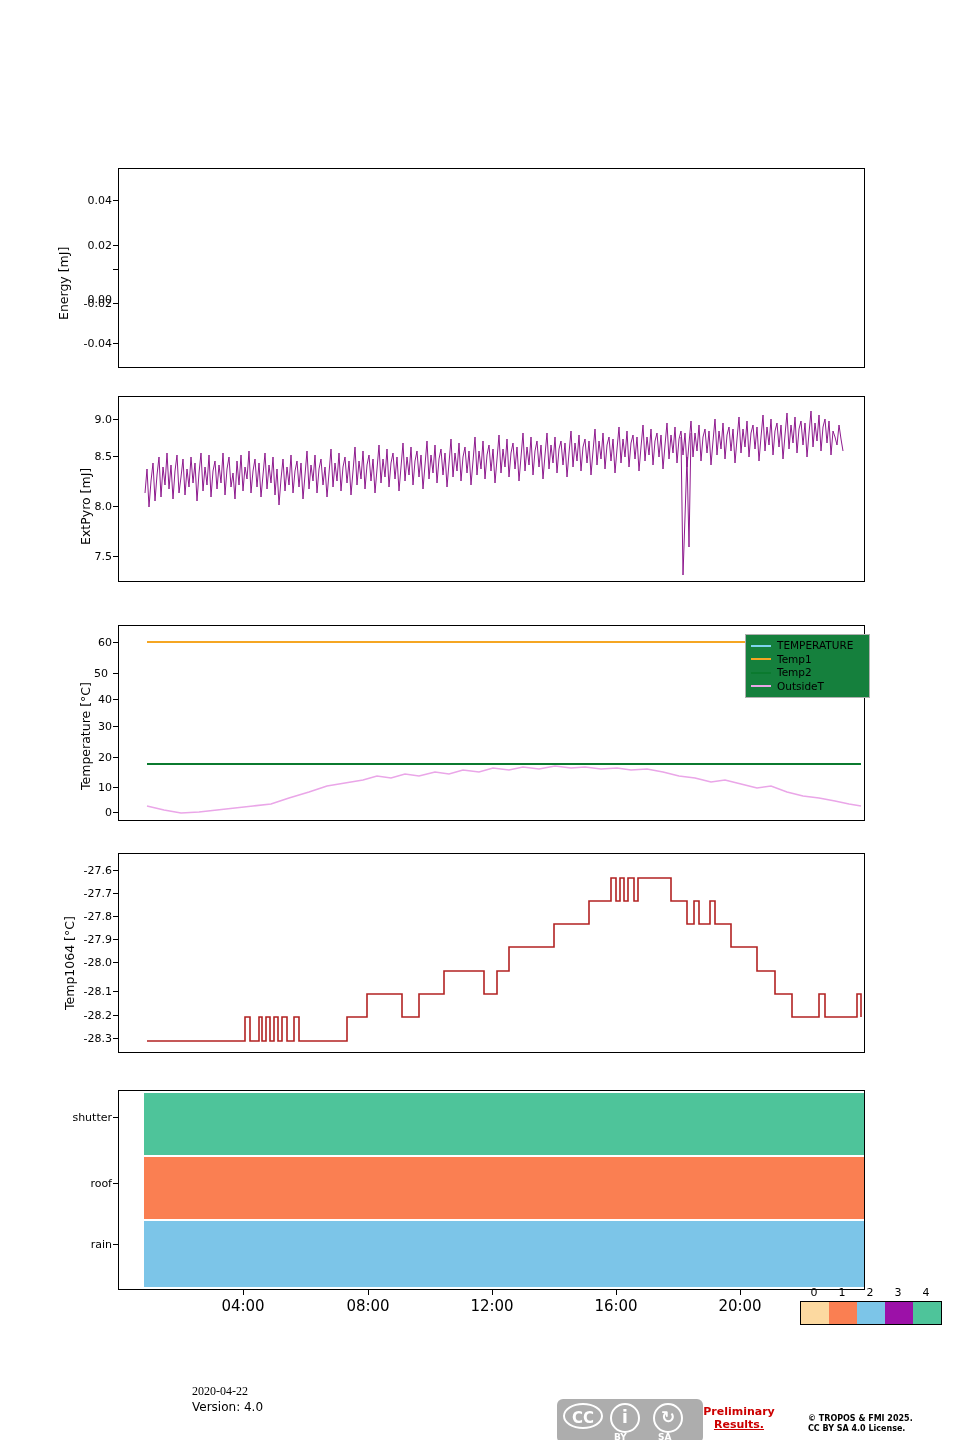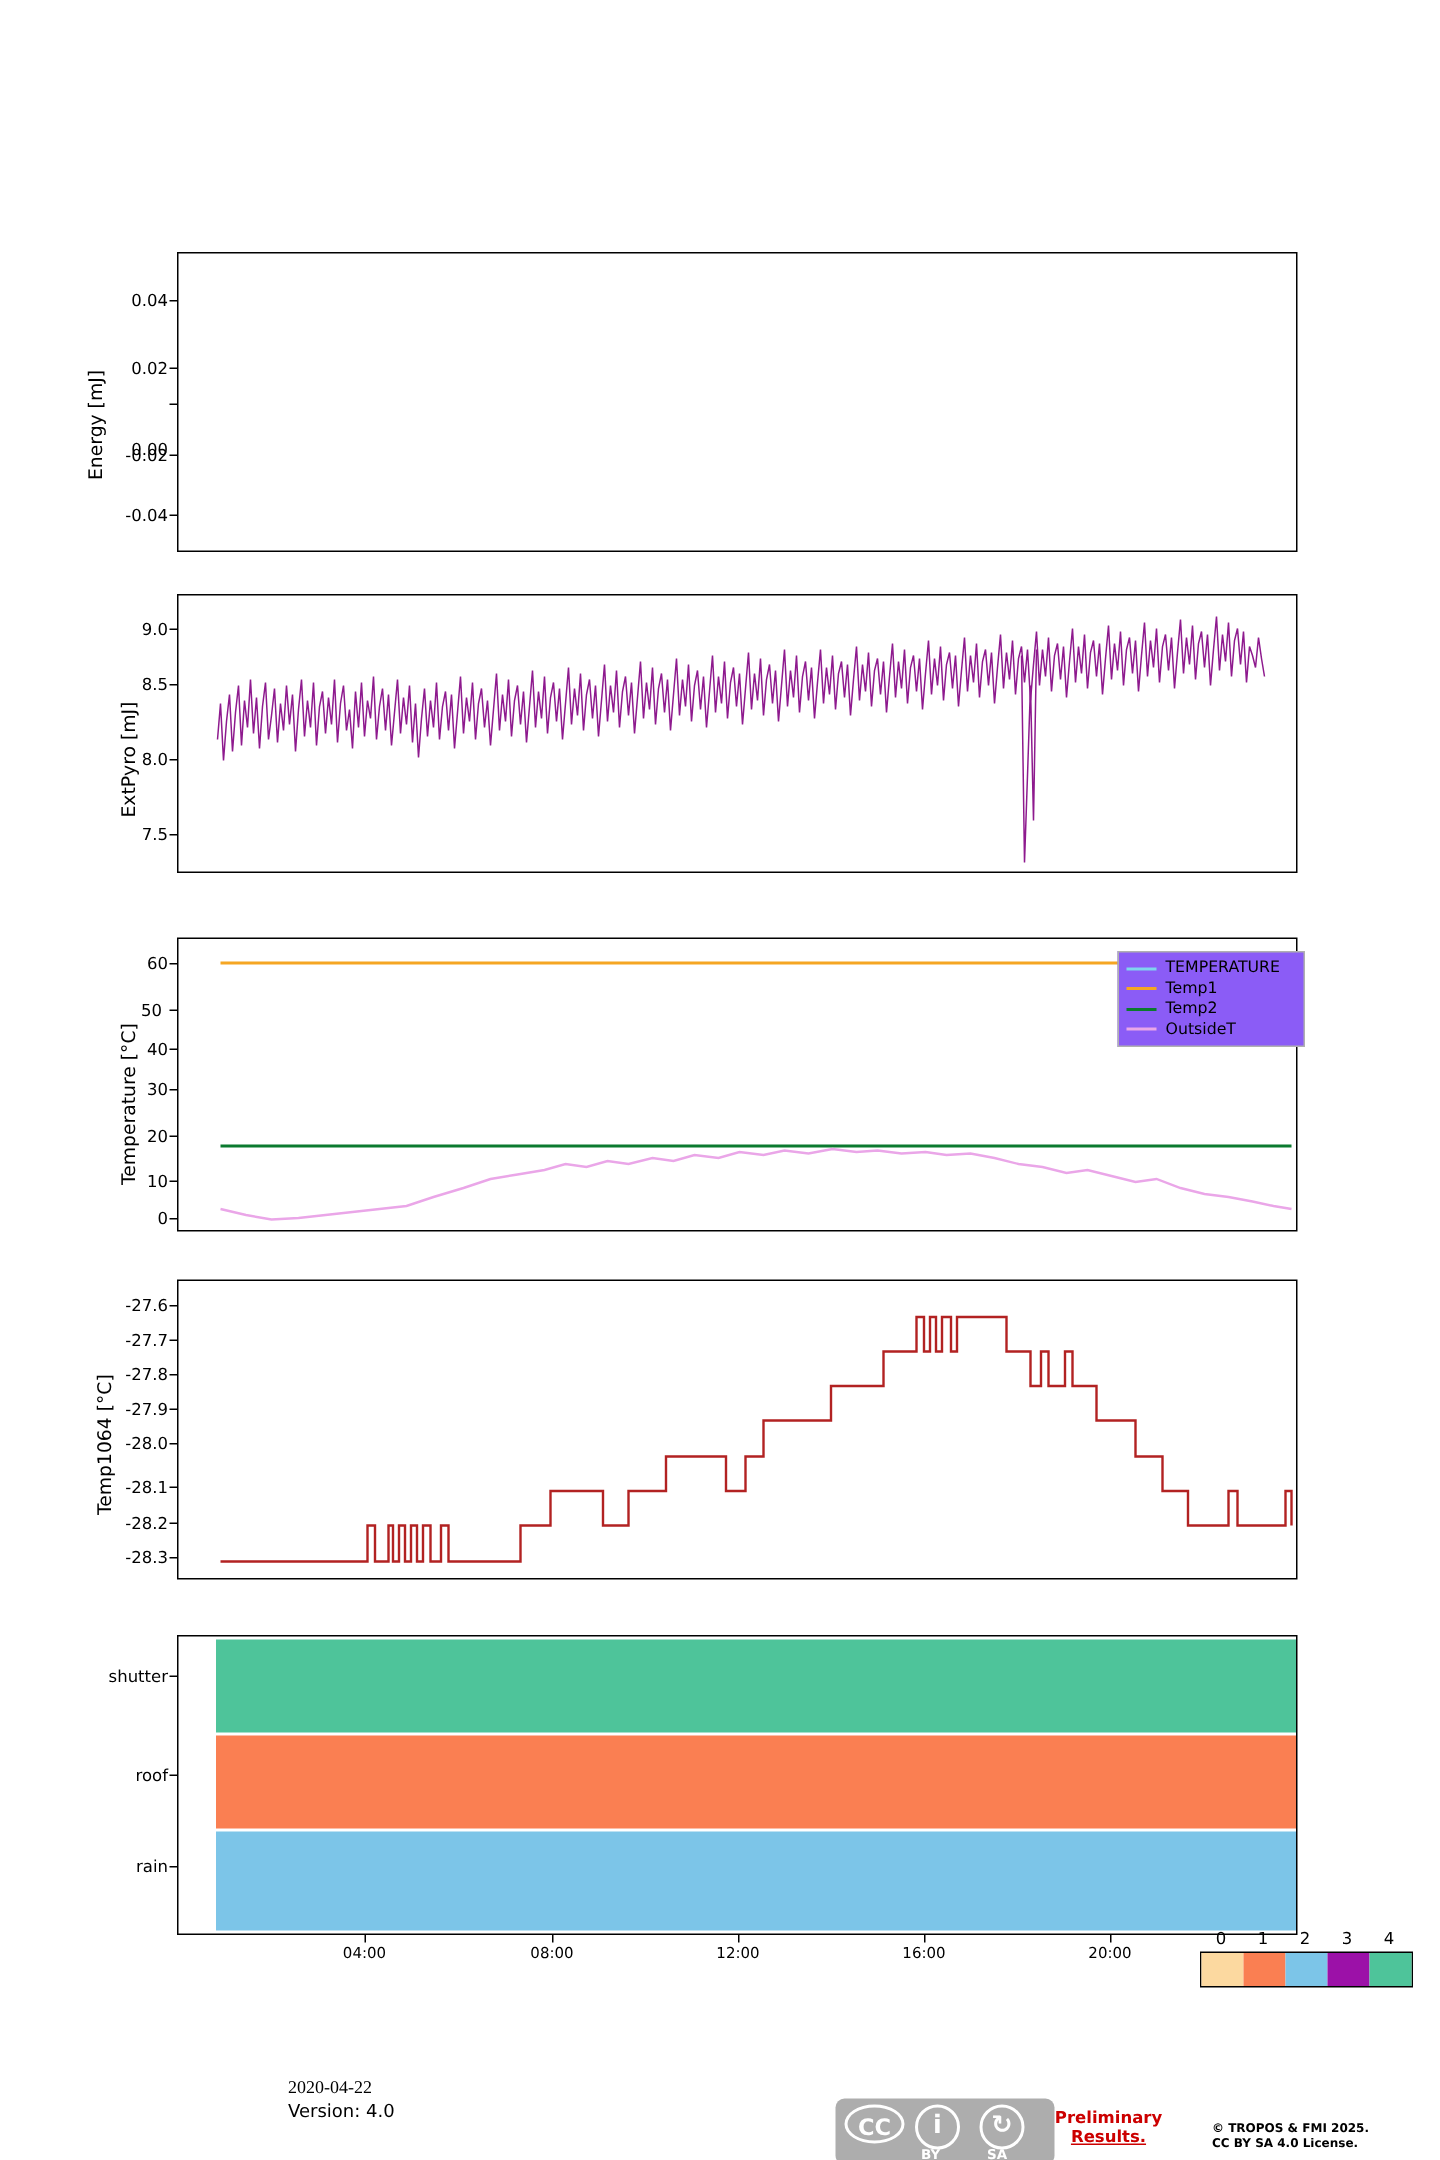--- a/index.html
+++ b/index.html
@@ -18,30 +18,30 @@
 
   .panel{position:absolute;border:1px solid #000;background:#fff;box-sizing:border-box;}
   .ylabel{
     position:absolute;font-size:12.5px;color:#000;
     transform:rotate(-90deg);transform-origin:left top;white-space:nowrap;
   }
   .ytick{
     position:absolute;font-size:11px;color:#000;text-align:right;white-space:nowrap;
   }
   .xtick{
-    position:absolute;font-size:10px;color:#000;text-align:center;white-space:nowrap;
+    position:absolute;font-size:15px;color:#000;text-align:center;white-space:nowrap;
   }
   .tickmark{position:absolute;background:#000;}
   .xlabel{
     position:absolute;font-size:14px;color:#000;text-align:center;width:100%;
   }
 
   
   .legend{
-    position:absolute;border:1px solid #b0b0b0;background:#8b5cf6;
+    position:absolute;border:1px solid #b0b0b0;background:#15803d;
     padding:4px 6px 4px 5px;font-size:10.5px;line-height:13.5px;
   }
   .legend .row{display:flex;align-items:center;height:13.5px;}
   .legend .swatch{width:20px;height:2px;margin-right:6px;display:inline-block;}
   .legend .lbl{color:#000;}
 
   
   .statusrow{position:absolute;}
   .statuslabel{position:absolute;font-size:11px;color:#000;text-align:right;white-space:nowrap;}
 

